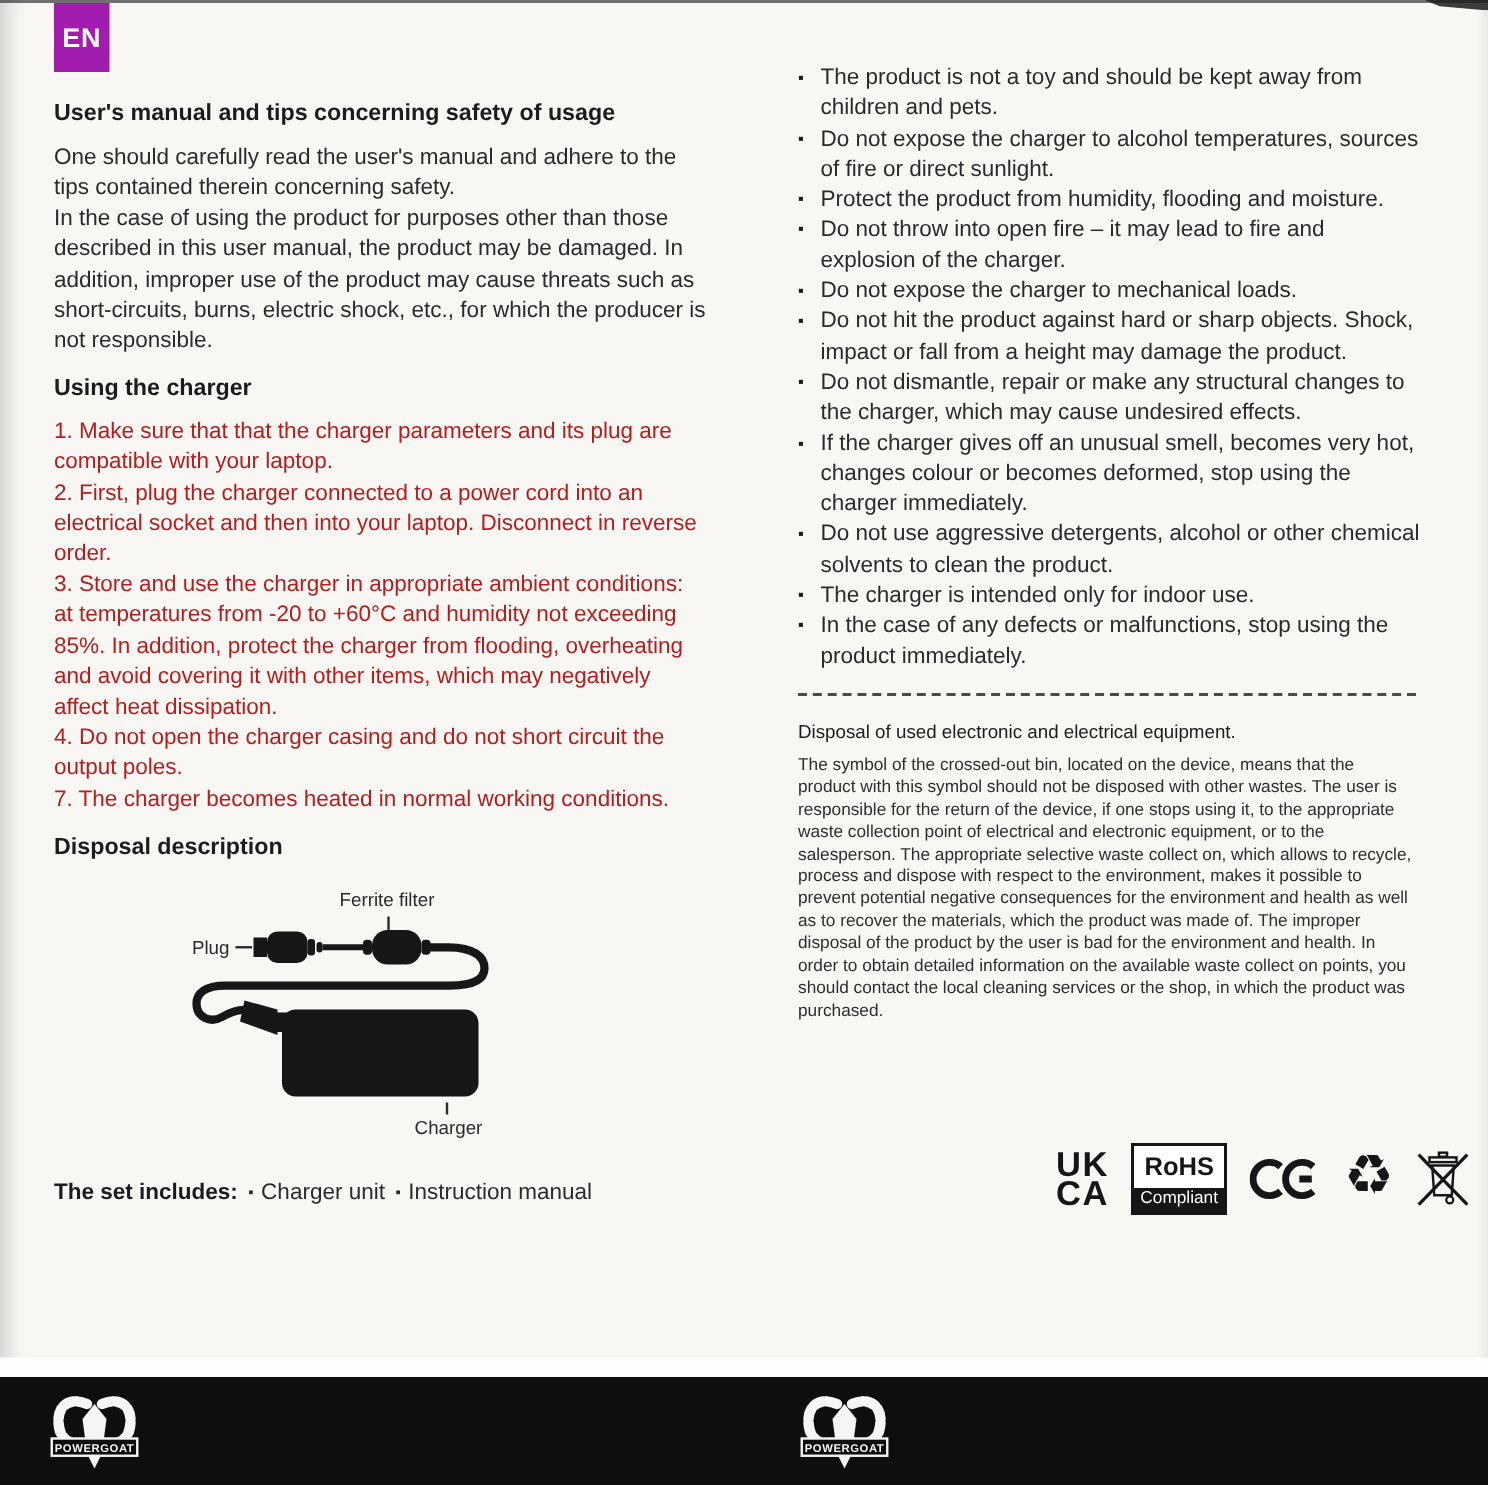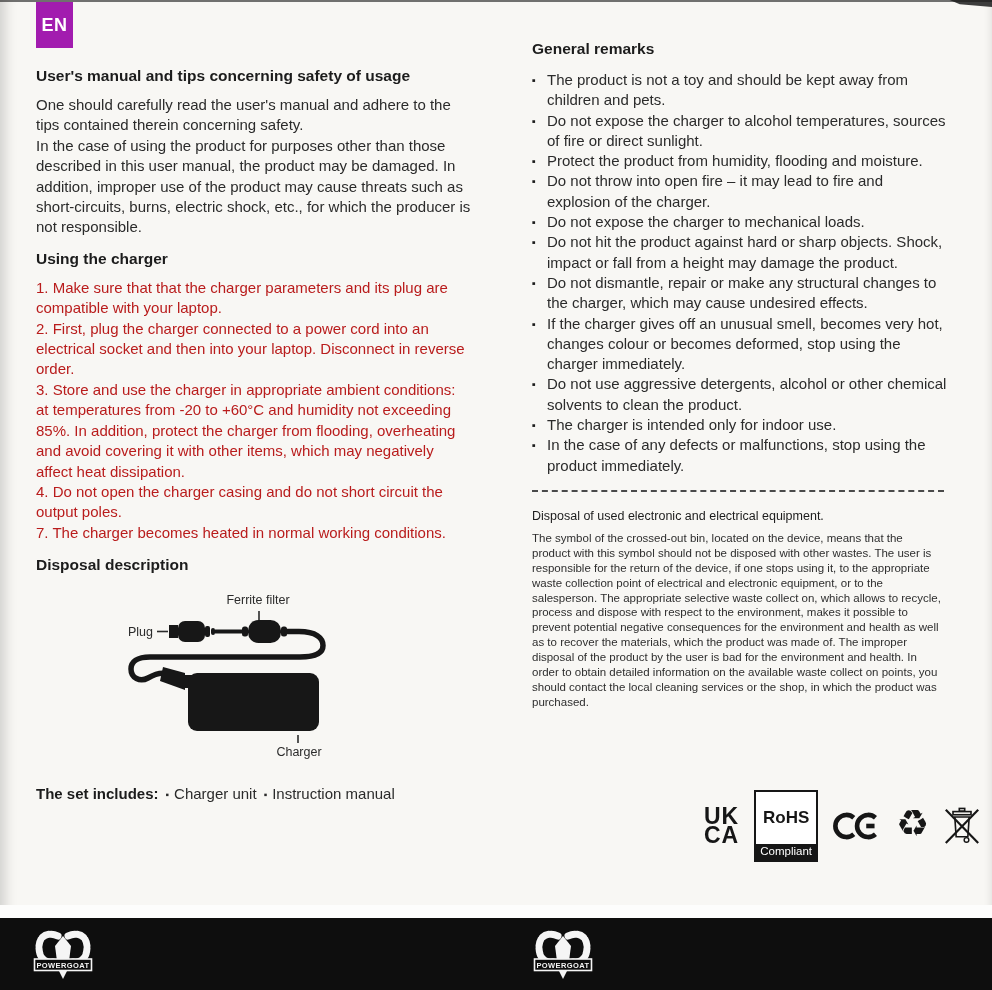--- a/index.html
+++ b/index.html
@@ -43,21 +43,21 @@
 
   .dashed-divider {
     border: none; border-top: 2px dashed #4a4a4a; height: 0; margin: 14px 0 17px; width: 412px;
   }
   h3.disposal-h { font-size: 12.5px; font-weight: normal; color: #1c1c1c; margin-bottom: 8px; }
   p.fine { font-size: 11.5px; line-height: 14.9px; color: #2e2e2e; width: 410px; }
 
   .marks { display: flex; align-items: center; gap: 15px; margin-top: 80px; margin-left: 172px; width: 290px; }
   .ukca { font-weight: bold; font-size: 23px; line-height: 19px; color: #161616; letter-spacing: 1px; }
   .rohs { border: 2.5px solid #161616; text-align: center; background: #fff; }
-  .rohs-top { font-weight: bold; font-size: 17px; color: #161616; padding: 16px 5px; line-height: 20px; }
+  .rohs-top { font-weight: bold; font-size: 17px; color: #161616; padding: 4px 5px; line-height: 20px; }
   .rohs-bottom { background: #161616; color: #fff; font-size: 11.5px; padding: 1px 4px 2px; line-height: 13px; }
   .ce-mark { display: block; }
   .recycle { font-size: 37px; color: #161616; line-height: 1; transform: translateY(-2px); }
 
   .diagram-wrap { margin-top: 14px; }
   .diagram-label { font-size: 12.5px; fill: #2b2b2b; }
 
   .set-includes { margin-top: 17px; font-size: 15px; color: #2b2b2b; }
   .set-includes .lbl { font-weight: bold; color: #1c1c1c; }
   .set-includes .b { font-size: 10px; padding: 0 5px 0 7px; vertical-align: 1px; }
@@ -129,21 +129,20 @@
 
         <line x1="262" y1="147" x2="262" y2="155" stroke="#2b2b2b" stroke-width="1.6"></line>
         <text class="diagram-label" x="263" y="168" text-anchor="middle">Charger</text>
       </svg>
     </div>
 
     <p class="set-includes"><span class="lbl">The set includes:</span><span class="b">▪</span><span>Charger unit</span><span class="b">▪</span><span>Instruction manual</span></p>
   </div>
 
   <div class="col col-right">
-    <h2 class="sec">General remarks</h2>
     <ul class="remarks">
       <li>
           <span class="bullet">▪</span>
           <span class="t">The product is not a toy and should be kept away from children and pets.</span>
         </li>
       <li>
           <span class="bullet">▪</span>
           <span class="t">Do not expose the charger to alcohol temperatures, sources of fire or direct sunlight.</span>
         </li>
       <li>

